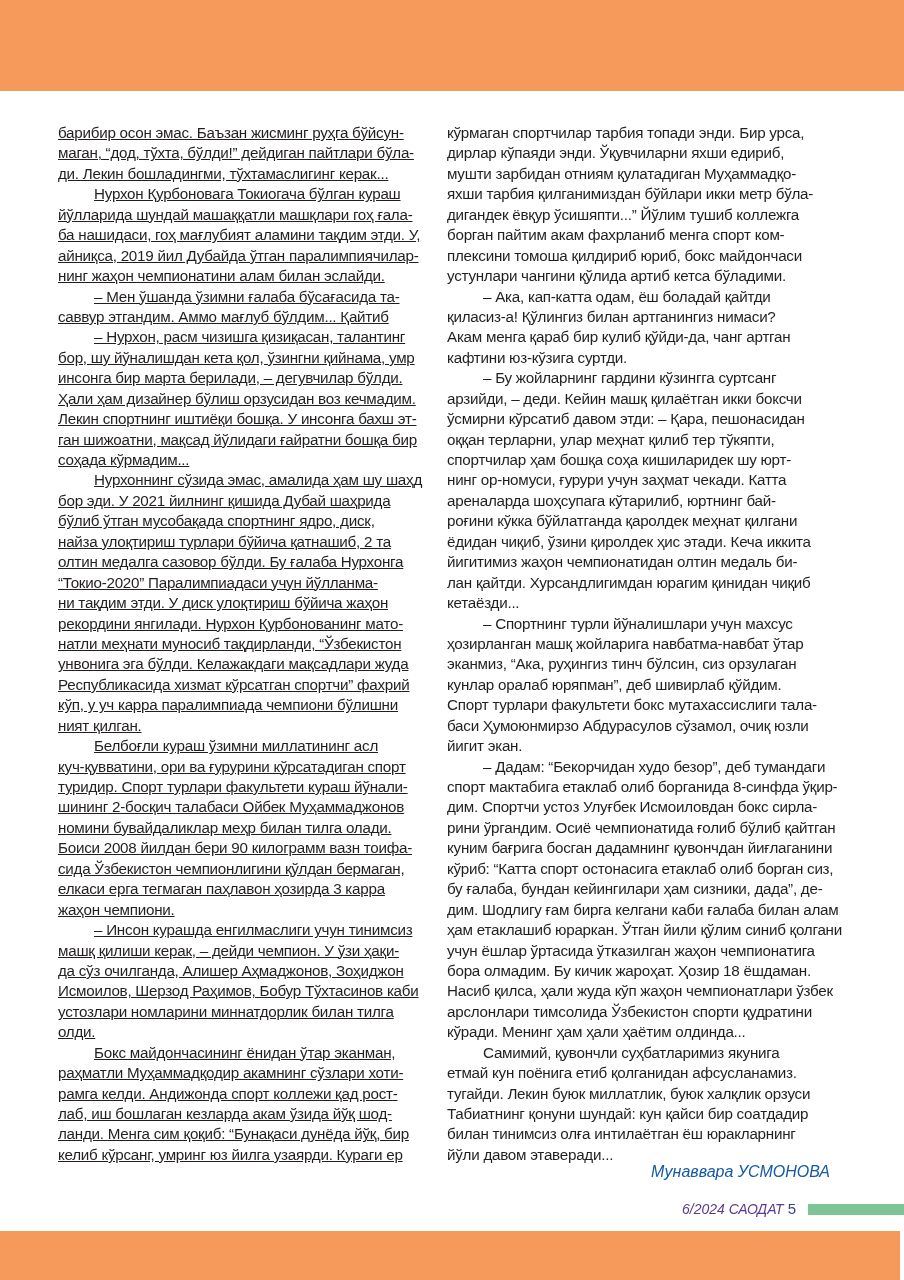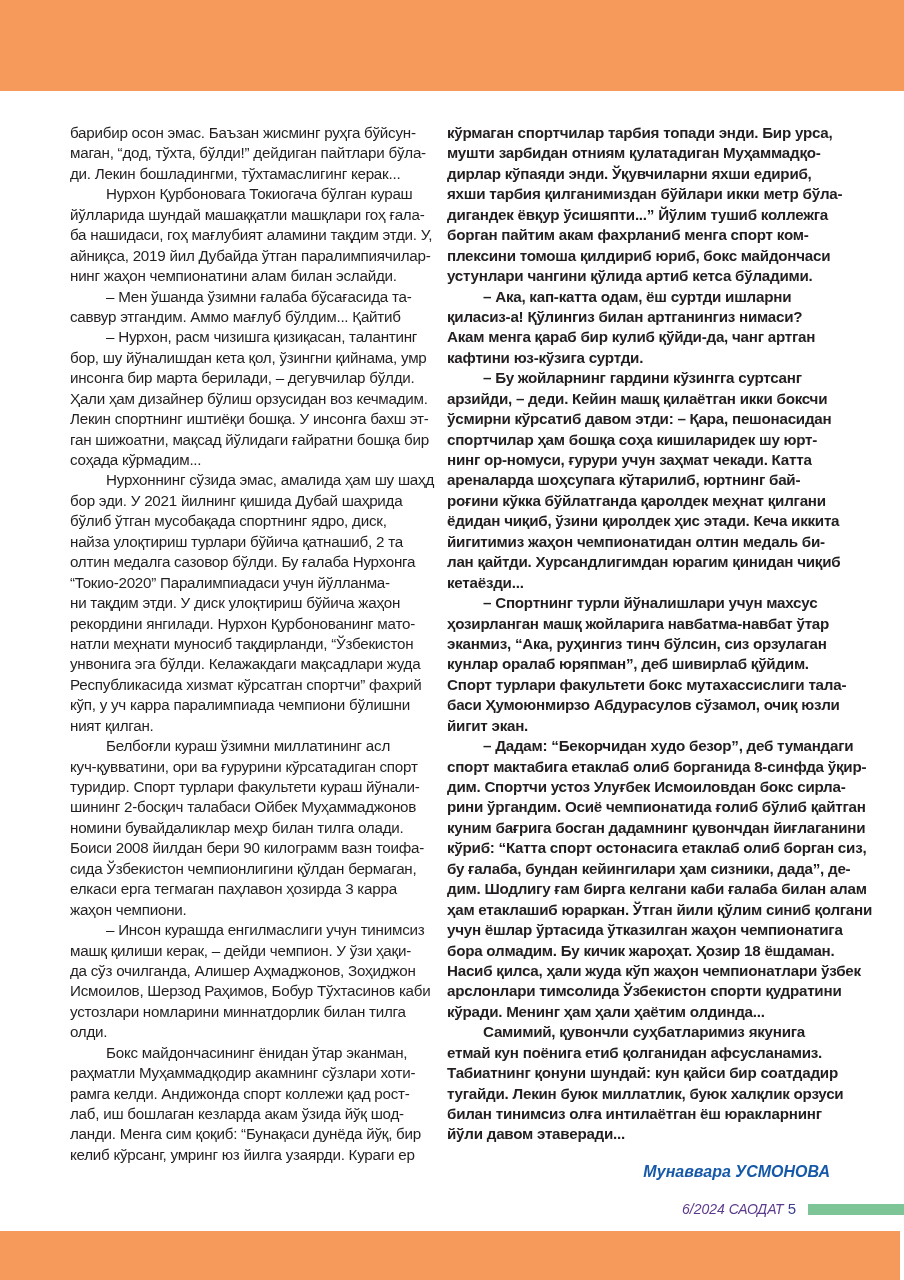--- a/index.html
+++ b/index.html
@@ -15,27 +15,27 @@
     }
     .bottom-band {
       position: absolute; left: 0; top: 1231px; width: 900px; height: 49px;
       background: #f69a5b;
     }
     .column {
       position: absolute; top: 123px; width: 385px;
       font-size: 15.2px; line-height: 20.45px;
       letter-spacing: -0.25px;
     }
-    .col-left { left: 70px; }
-    .col-right { left: 447px; width: 390px; font-weight: bold; }
+    .col-left { left: 58px; text-decoration: underline; }
+    .col-right { left: 447px; width: 390px; }
     .line { white-space: nowrap; height: 20.45px; }
     .indent { padding-left: 36px; }
     .signature {
       position: absolute; top: 1163px; right: 74px;
-      font-weight: bold; font-style: italic; font-size: 16px;
+      font-weight: normal; font-style: italic; font-size: 16px;
       color: #1559a8; letter-spacing: 0;
     }
     .folio {
       position: absolute; top: 1200px; left: 682px;
       font-size: 14px; color: #5c3a8c; font-style: italic; white-space: nowrap;
     }
     .folio .pg { font-style: normal; color: #3a3f8f; margin-left: 4px; font-size: 15px; }
     .green-bar {
       position: absolute; left: 808px; top: 1204px; width: 96px; height: 11px;
       background: #7dc596;
@@ -94,34 +94,35 @@
     <div class="line">олди.</div>
     <div class="line indent">Бокс майдончасининг ёнидан ўтар эканман,</div>
     <div class="line">раҳматли Муҳаммадқодир акамнинг сўзлари хоти-</div>
     <div class="line">рамга келди. Андижонда спорт коллежи қад рост-</div>
     <div class="line">лаб, иш бошлаган кезларда акам ўзида йўқ шод-</div>
     <div class="line">ланди. Менга сим қоқиб: “Бунақаси дунёда йўқ, бир</div>
     <div class="line">келиб кўрсанг, умринг юз йилга узаярди. Кураги ер</div>
   </div>
 <div class="column col-right" id="col-right">
     <div class="line">кўрмаган спортчилар тарбия топади энди. Бир урса,</div>
+    <div class="line">дирлар кўпаяди энди. Ўқувчиларни яхши едириб,</div>
     <div class="line">мушти зарбидан отниям қулатадиган Муҳаммадқо-</div>
-    <div class="line">дирлар кўпаяди энди. Ўқувчиларни яхши едириб,</div>
     <div class="line">яхши тарбия қилганимиздан бўйлари икки метр бўла-</div>
     <div class="line">дигандек ёвқур ўсишяпти...” Йўлим тушиб коллежга</div>
     <div class="line">борган пайтим акам фахрланиб менга спорт ком-</div>
     <div class="line">плексини томоша қилдириб юриб, бокс майдончаси</div>
     <div class="line">устунлари чангини қўлида артиб кетса бўладими.</div>
-    <div class="line indent">– Ака, кап-катта одам, ёш суртди ишларни</div>
+    <div class="line indent">– Ака, кап-катта одам, ёш боладай қайтди</div>
     <div class="line">қиласиз-а! Қўлингиз билан артганингиз нимаси?</div>
     <div class="line">Акам менга қараб бир кулиб қўйди-да, чанг артган</div>
     <div class="line">кафтини юз-кўзига суртди.</div>
     <div class="line indent">– Бу жойларнинг гардини кўзингга суртсанг</div>
     <div class="line">арзийди, – деди. Кейин машқ қилаётган икки боксчи</div>
     <div class="line">ўсмирни кўрсатиб давом этди: – Қара, пешонасидан</div>
+    <div class="line">оққан терларни, улар меҳнат қилиб тер тўкяпти,</div>
     <div class="line">спортчилар ҳам бошқа соҳа кишиларидек шу юрт-</div>
     <div class="line">нинг ор-номуси, ғурури учун заҳмат чекади. Катта</div>
     <div class="line">ареналарда шоҳсупага кўтарилиб, юртнинг бай-</div>
     <div class="line">роғини кўкка бўйлатганда қаролдек меҳнат қилгани</div>
     <div class="line">ёдидан чиқиб, ўзини қиролдек ҳис этади. Кеча иккита</div>
     <div class="line">йигитимиз жаҳон чемпионатидан олтин медаль би-</div>
     <div class="line">лан қайтди. Хурсандлигимдан юрагим қинидан чиқиб</div>
     <div class="line">кетаёзди...</div>
     <div class="line indent">– Спортнинг турли йўналишлари учун махсус</div>
     <div class="line">ҳозирланган машқ жойларига навбатма-навбат ўтар</div>
@@ -139,22 +140,22 @@
     <div class="line">бу ғалаба, бундан кейингилари ҳам сизники, дада”, де-</div>
     <div class="line">дим. Шодлигу ғам бирга келгани каби ғалаба билан алам</div>
     <div class="line">ҳам етаклашиб юраркан. Ўтган йили қўлим синиб қолгани</div>
     <div class="line">учун ёшлар ўртасида ўтказилган  жаҳон чемпионатига</div>
     <div class="line">бора олмадим. Бу кичик жароҳат. Ҳозир 18 ёшдаман.</div>
     <div class="line">Насиб қилса, ҳали жуда кўп жаҳон чемпионатлари ўзбек</div>
     <div class="line">арслонлари тимсолида Ўзбекистон спорти қудратини</div>
     <div class="line">кўради. Менинг ҳам ҳали ҳаётим олдинда...</div>
     <div class="line indent">Самимий, қувончли суҳбатларимиз якунига</div>
     <div class="line">етмай кун поёнига етиб қолганидан афсусланамиз.</div>
+    <div class="line">тугайди. Лекин буюк миллатлик, буюк халқлик орзуси</div>
     <div class="line">Табиатнинг қонуни шундай: кун қайси бир соатдадир</div>
-    <div class="line">тугайди. Лекин буюк миллатлик, буюк халқлик орзуси</div>
     <div class="line">билан тинимсиз олға интилаётган ёш юракларнинг</div>
     <div class="line">йўли давом этаверади...</div>
   </div>
 
 <div class="signature">Мунаввара УСМОНОВА</div>
 
 <div class="folio">
   <span>6/2024 САОДАТ</span><span class="pg">5</span>
 </div>
 <div class="green-bar"></div>

